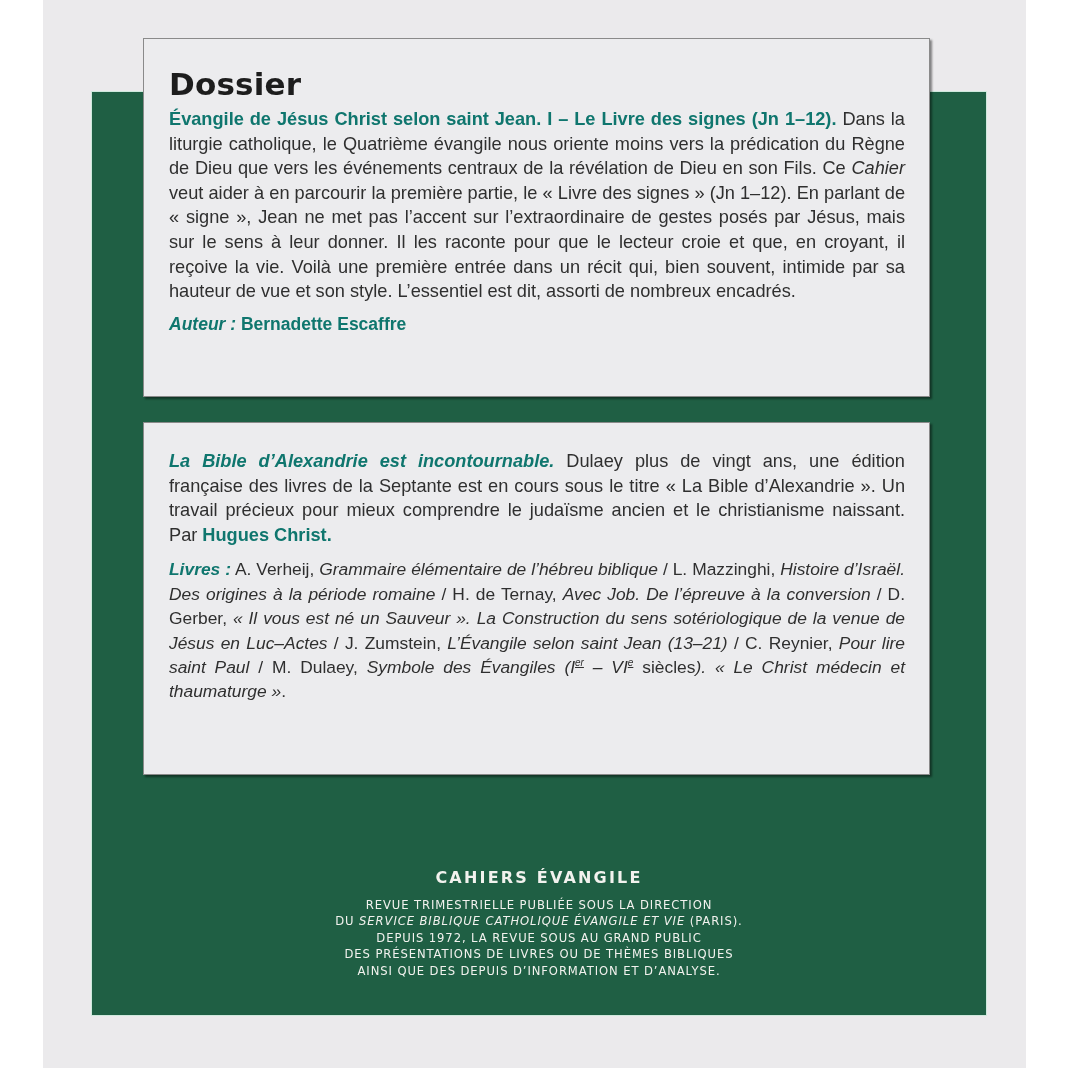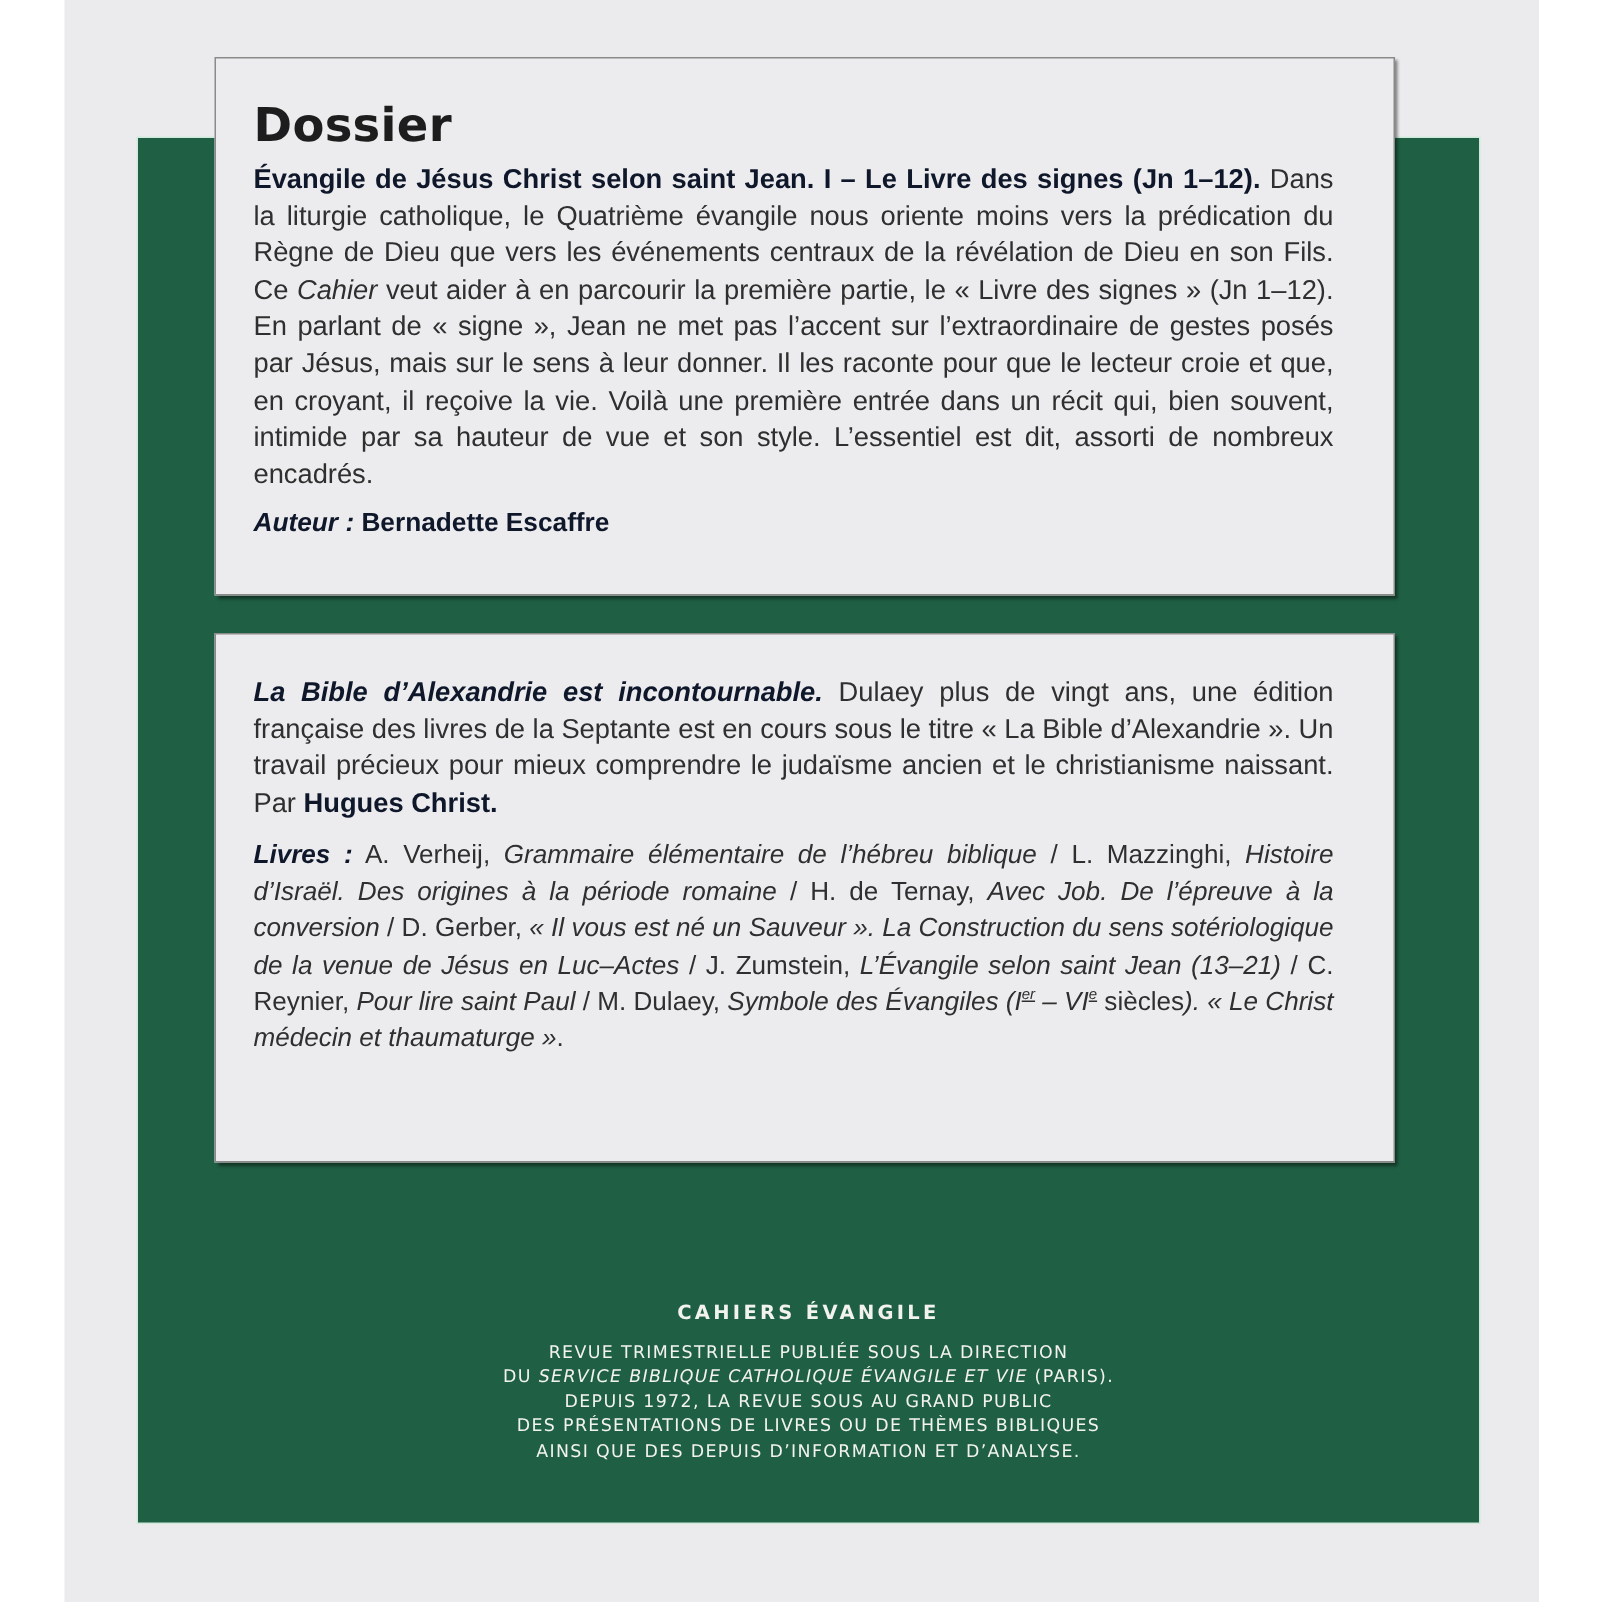--- a/index.html
+++ b/index.html
@@ -16,48 +16,48 @@
     position: absolute; left: 92px; top: 92px; width: 894px; height: 923px;
     background: #1f5f44;
     box-shadow: 0 0 0 1px #cfe9dd;
   }
   .box {
     position: absolute; left: 143px; width: 787px;
     background: #ececee;
     border: 1px solid #8a8a8a;
     box-shadow: 2px 2px 2px rgba(0,0,0,0.45);
     box-sizing: border-box;
-    padding: 26px 40px 0 25px;
+    padding: 26px 24px 0 25px;
     color: #2a2a2a;
   }
   .box1 { top: 38px; height: 359px; }
   .box2 { top: 422px; height: 353px; }
   .box h2 {
     margin: 0 0 4px 0;
     font-family: "DejaVu Sans", sans-serif;
     font-weight: bold; font-size: 31px; letter-spacing: 0.2px;
     color: #1d1d1d; line-height: 38px;
   }
   .box p {
     margin: 0;
     font-family: "Liberation Sans", sans-serif;
     font-size: 18.2px; line-height: 24.6px;
     text-align: justify;
     color: #2f2f2f;
   }
-  .box p b { color: #0f172a; }
+  .box p b { color: #0f766e; }
   .box p.byline { margin-top: 8px; font-size: 17.5px; }
   .box p.books { margin-top: 10px; font-size: 17.4px; line-height: 24.4px; }
   .footer {
     position: absolute; left: 92px; top: 868px; width: 894px;
     text-align: center; color: #f2f2ee;
   }
   .footer .title {
     font-family: "DejaVu Sans", sans-serif; font-weight: bold;
-    font-size: 13px; letter-spacing: 2.2px; margin-bottom: 10px;
+    font-size: 16px; letter-spacing: 2.2px; margin-bottom: 10px;
   }
   .footer .line {
     font-family: "DejaVu Sans", sans-serif; font-weight: normal;
     font-size: 11.6px; letter-spacing: 0.9px; line-height: 16.4px;
   }
   sup { font-size: 10px; line-height: 0; text-decoration: underline; }
 </style>
 </head>
 <body>
 

